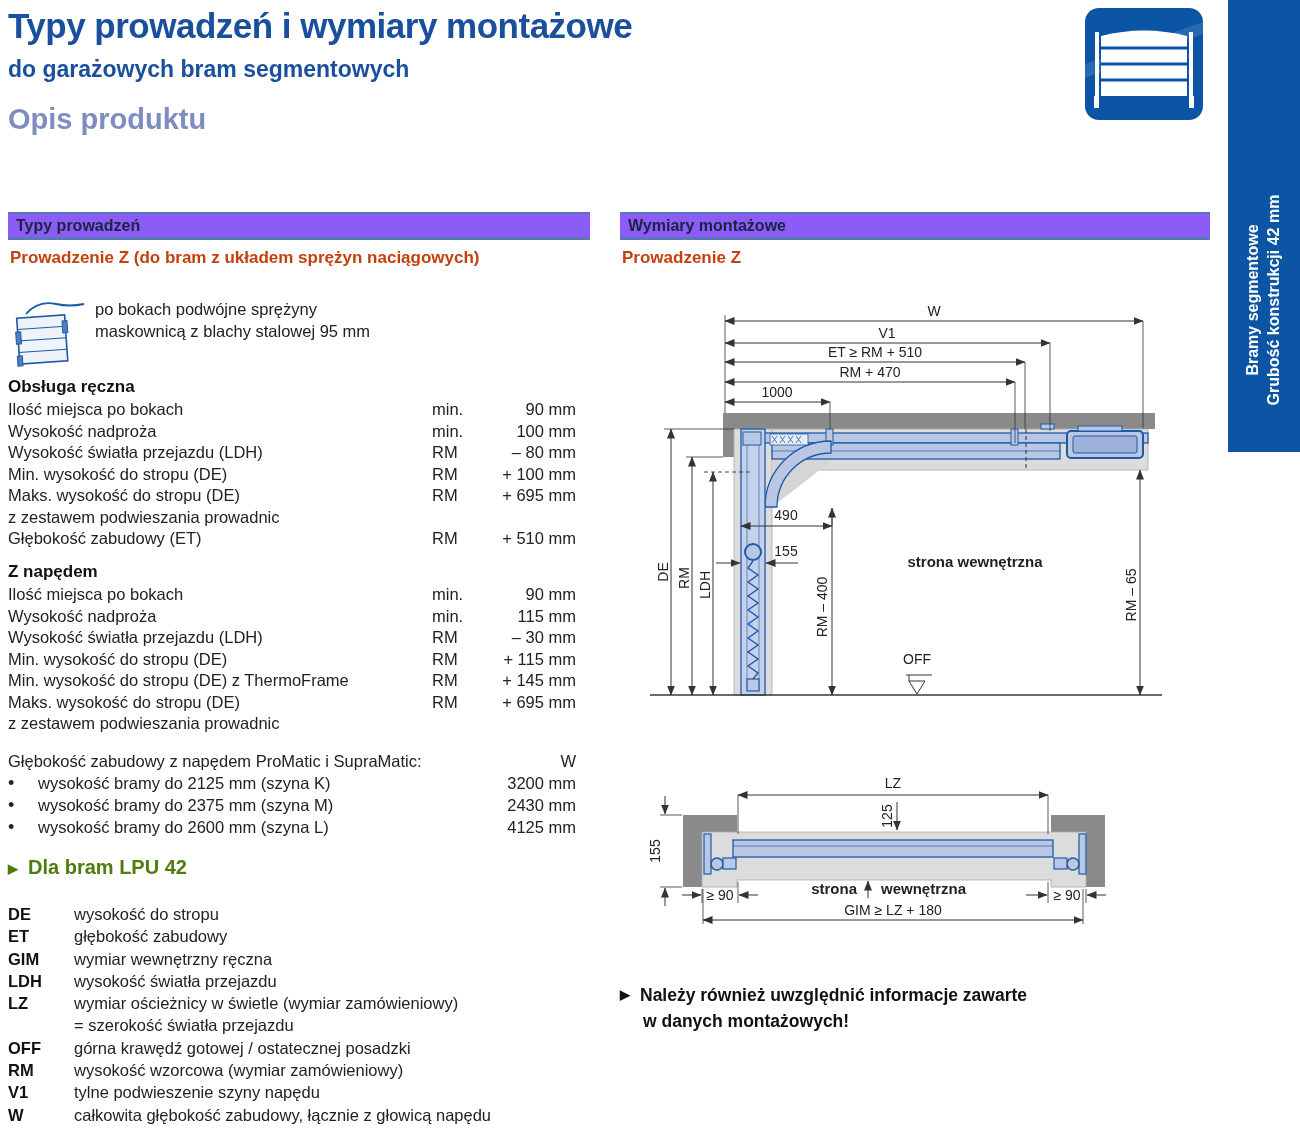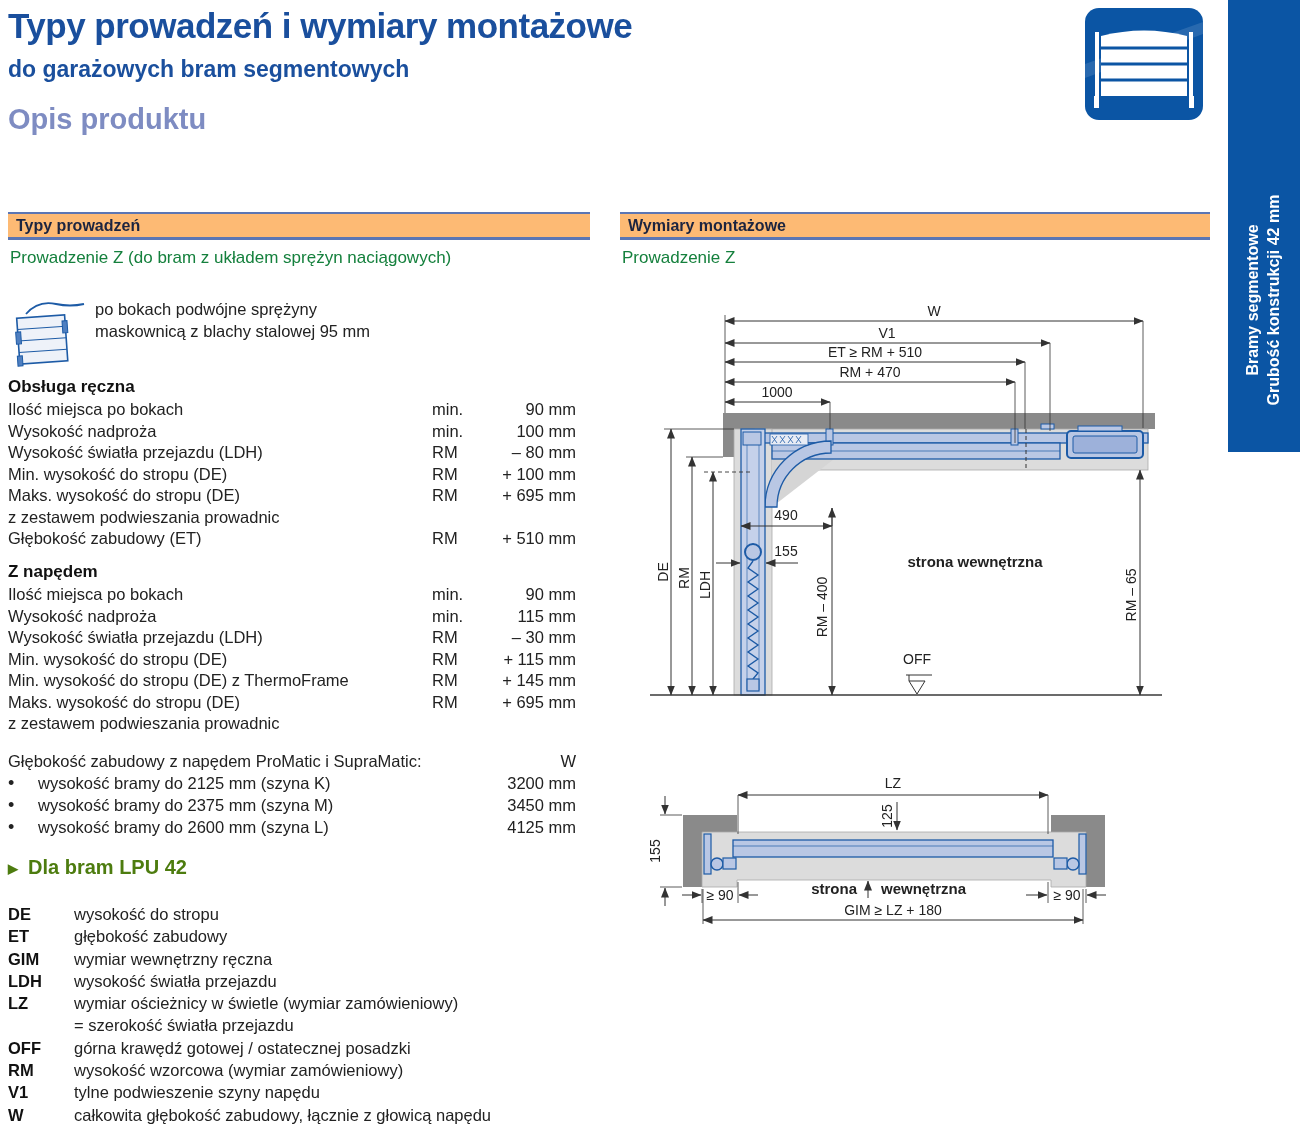--- a/index.html
+++ b/index.html
@@ -11,25 +11,25 @@
   .page-subtitle{position:absolute;left:8px;top:56px;font-size:23px;font-weight:bold;color:#1a4f9d;}
   .section-title{position:absolute;left:8px;top:103px;font-size:29px;font-weight:bold;color:#7e8cc2;}
   .door-pictogram{position:absolute;left:1085px;top:8px;}
 
   
   .side-tab{position:absolute;left:1228px;top:0;width:72px;height:452px;background:#0b55a4;}
   .side-tab-text{position:absolute;left:-164px;top:278px;width:400px;height:44px;transform:rotate(-90deg);
     color:#fff;font-weight:bold;font-size:16px;line-height:21px;text-align:center;}
 
   
-  .h-bar{position:absolute;top:212px;background:#fdba74;border-top:2px solid #5b76b4;border-bottom:3px solid #5b76b4;
+  .h-bar{position:absolute;top:212px;background:#8b5cf6;border-top:2px solid #5b76b4;border-bottom:3px solid #5b76b4;
     font-size:16px;font-weight:bold;color:#1b2440;padding:3px 0 2px 8px;box-sizing:border-box;height:28px;}
   .h-bar.left{left:8px;width:582px;}
   .h-bar.right{left:620px;width:590px;}
-  .sub-h{position:absolute;font-size:17px;font-weight:normal;color:#15803d;}
+  .sub-h{position:absolute;font-size:17px;font-weight:bold;color:#c2410c;}
 
   
   .intro-icon{position:absolute;left:8px;top:292px;}
   .intro-text{position:absolute;left:95px;top:298px;font-size:16.5px;line-height:22px;color:#222;}
 
   
   .blk-title{position:absolute;font-size:17px;font-weight:bold;color:#111;}
   .spec-table{position:absolute;width:568px;font-size:16.5px;line-height:21.5px;color:#222;}
   .spec-row{display:grid;grid-template-columns:1fr 52px 92px;}
   .spec-row .ref{text-align:left;}
@@ -199,21 +199,21 @@
       <span class="val">W</span>
     </div>
     <div class="depth-row">
         <span class="bullet-cell"></span>
         <span>wysokość bramy do 2125 mm (szyna K)</span>
         <span class="val">3200 mm</span>
       </div>
     <div class="depth-row">
         <span class="bullet-cell"></span>
         <span>wysokość bramy do 2375 mm (szyna M)</span>
-        <span class="val">3450 mm</span>
+        <span class="val">2430 mm</span>
       </div>
     <div class="depth-row">
         <span class="bullet-cell"></span>
         <span>wysokość bramy do 2600 mm (szyna L)</span>
         <span class="val">4125 mm</span>
       </div>
   </div>
 
   <div class="lpu-note"><span>Dla bram LPU 42</span></div>
 
@@ -396,14 +396,18 @@
     <line class="dim" x1="248" y1="128" x2="248" y2="111" marker-end="url(#ar2)"></line>
     <text class="b" x="261" y="124" text-anchor="start">wewnętrzna</text>
 
     <line class="ext" x1="83" y1="119" x2="83" y2="154"></line>
     <line class="ext" x1="463" y1="119" x2="463" y2="154"></line>
     <line class="dim" x1="83" y1="150" x2="463" y2="150" marker-start="url(#ar2)" marker-end="url(#ar2)"></line>
     <text x="273" y="145" text-anchor="middle">GIM ≥ LZ + 180</text>
   </svg>
   </div>
 
+  <div class="final-note">
+    <div class="l1"><span class="tri"></span><span>Należy również uwzględnić informacje zawarte</span></div>
+    <div class="l2">w danych montażowych!</div>
+  </div>
 
 </div>
 
 </body></html>

